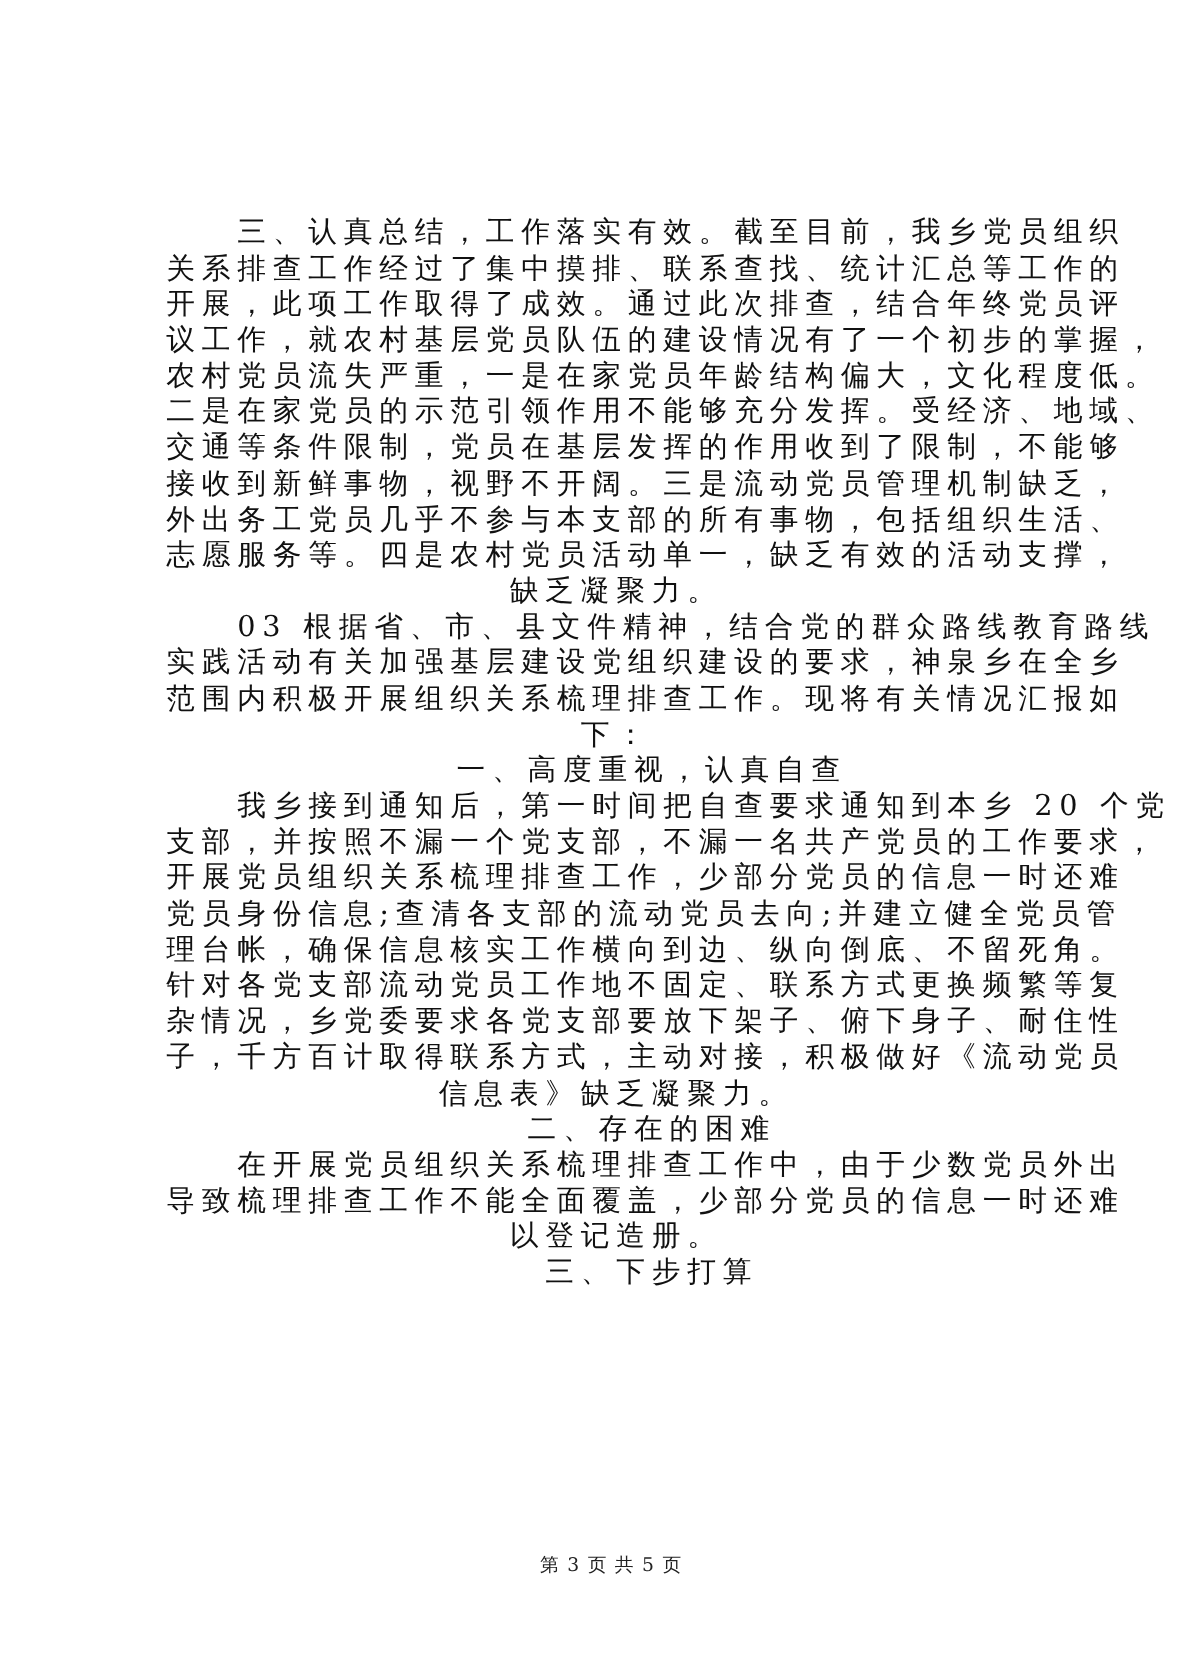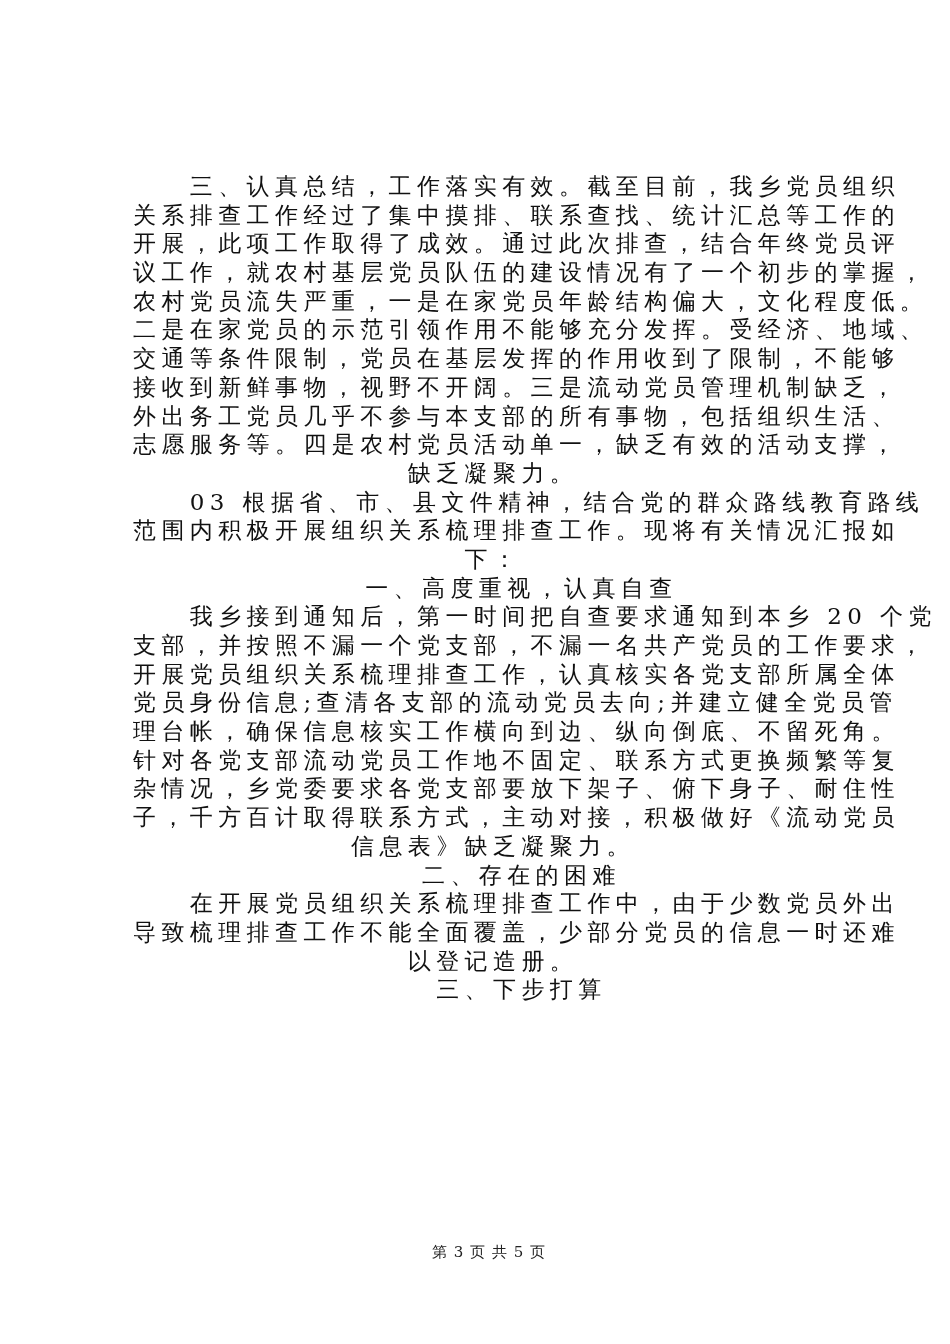--- a/index.html
+++ b/index.html
@@ -22,26 +22,27 @@
     <div class="line">开展，此项工作取得了成效。通过此次排查，结合年终党员评</div>
     <div class="line">议工作，就农村基层党员队伍的建设情况有了一个初步的掌握，</div>
     <div class="line">农村党员流失严重，一是在家党员年龄结构偏大，文化程度低。</div>
     <div class="line">二是在家党员的示范引领作用不能够充分发挥。受经济、地域、</div>
     <div class="line">交通等条件限制，党员在基层发挥的作用收到了限制，不能够</div>
     <div class="line">接收到新鲜事物，视野不开阔。三是流动党员管理机制缺乏，</div>
     <div class="line">外出务工党员几乎不参与本支部的所有事物，包括组织生活、</div>
     <div class="line">志愿服务等。四是农村党员活动单一，缺乏有效的活动支撑，</div>
     <div class="line">缺乏凝聚力。</div>
     <div class="line">　　03 根据省、市、县文件精神，结合党的群众路线教育路线</div>
+    <div class="line">实践活动有关加强基层建设党组织建设的要求，神泉乡在全乡</div>
     <div class="line">范围内积极开展组织关系梳理排查工作。现将有关情况汇报如</div>
     <div class="line">下：</div>
     <div class="line">　　一、高度重视，认真自查</div>
     <div class="line">　　我乡接到通知后，第一时间把自查要求通知到本乡 20 个党</div>
     <div class="line">支部，并按照不漏一个党支部，不漏一名共产党员的工作要求，</div>
-    <div class="line">开展党员组织关系梳理排查工作，认真核实各党支部所属全体</div>
+    <div class="line">开展党员组织关系梳理排查工作，少部分党员的信息一时还难</div>
     <div class="line">党员身份信息;查清各支部的流动党员去向;并建立健全党员管</div>
     <div class="line">理台帐，确保信息核实工作横向到边、纵向倒底、不留死角。</div>
     <div class="line">针对各党支部流动党员工作地不固定、联系方式更换频繁等复</div>
     <div class="line">杂情况，乡党委要求各党支部要放下架子、俯下身子、耐住性</div>
     <div class="line">子，千方百计取得联系方式，主动对接，积极做好《流动党员</div>
     <div class="line">信息表》缺乏凝聚力。</div>
     <div class="line">　　二、存在的困难</div>
     <div class="line">　　在开展党员组织关系梳理排查工作中，由于少数党员外出</div>
     <div class="line">导致梳理排查工作不能全面覆盖，少部分党员的信息一时还难</div>
     <div class="line">以登记造册。</div>

